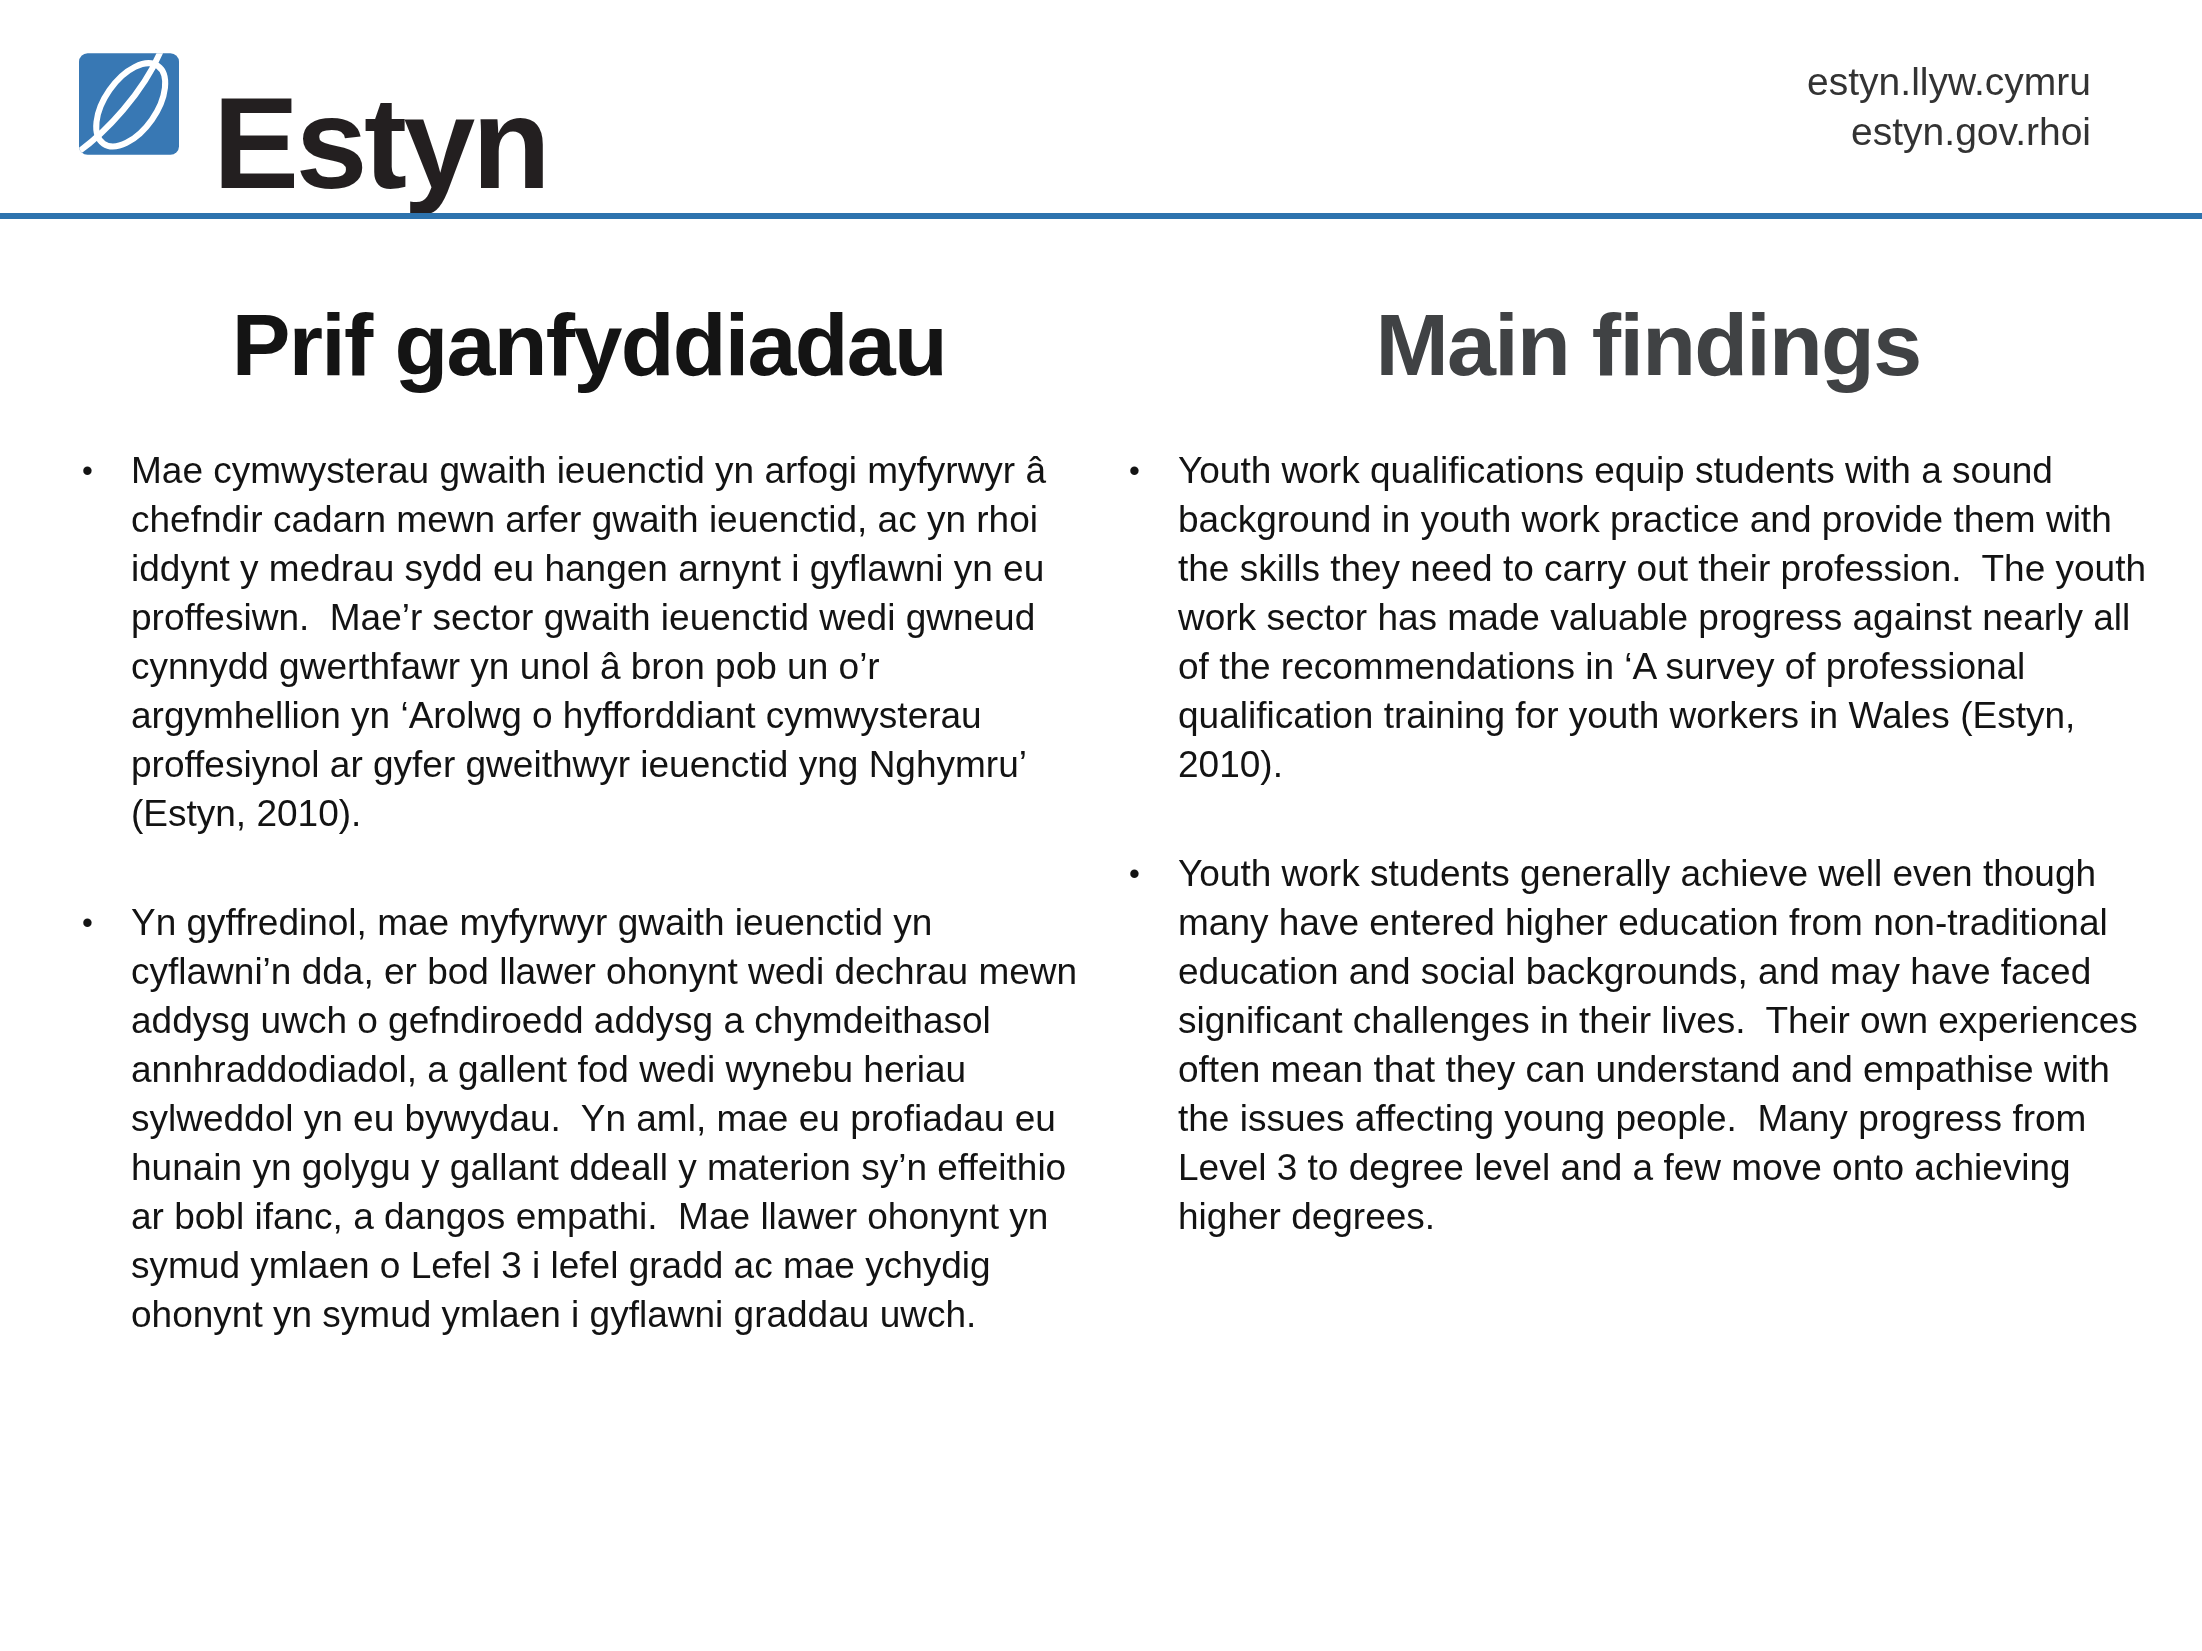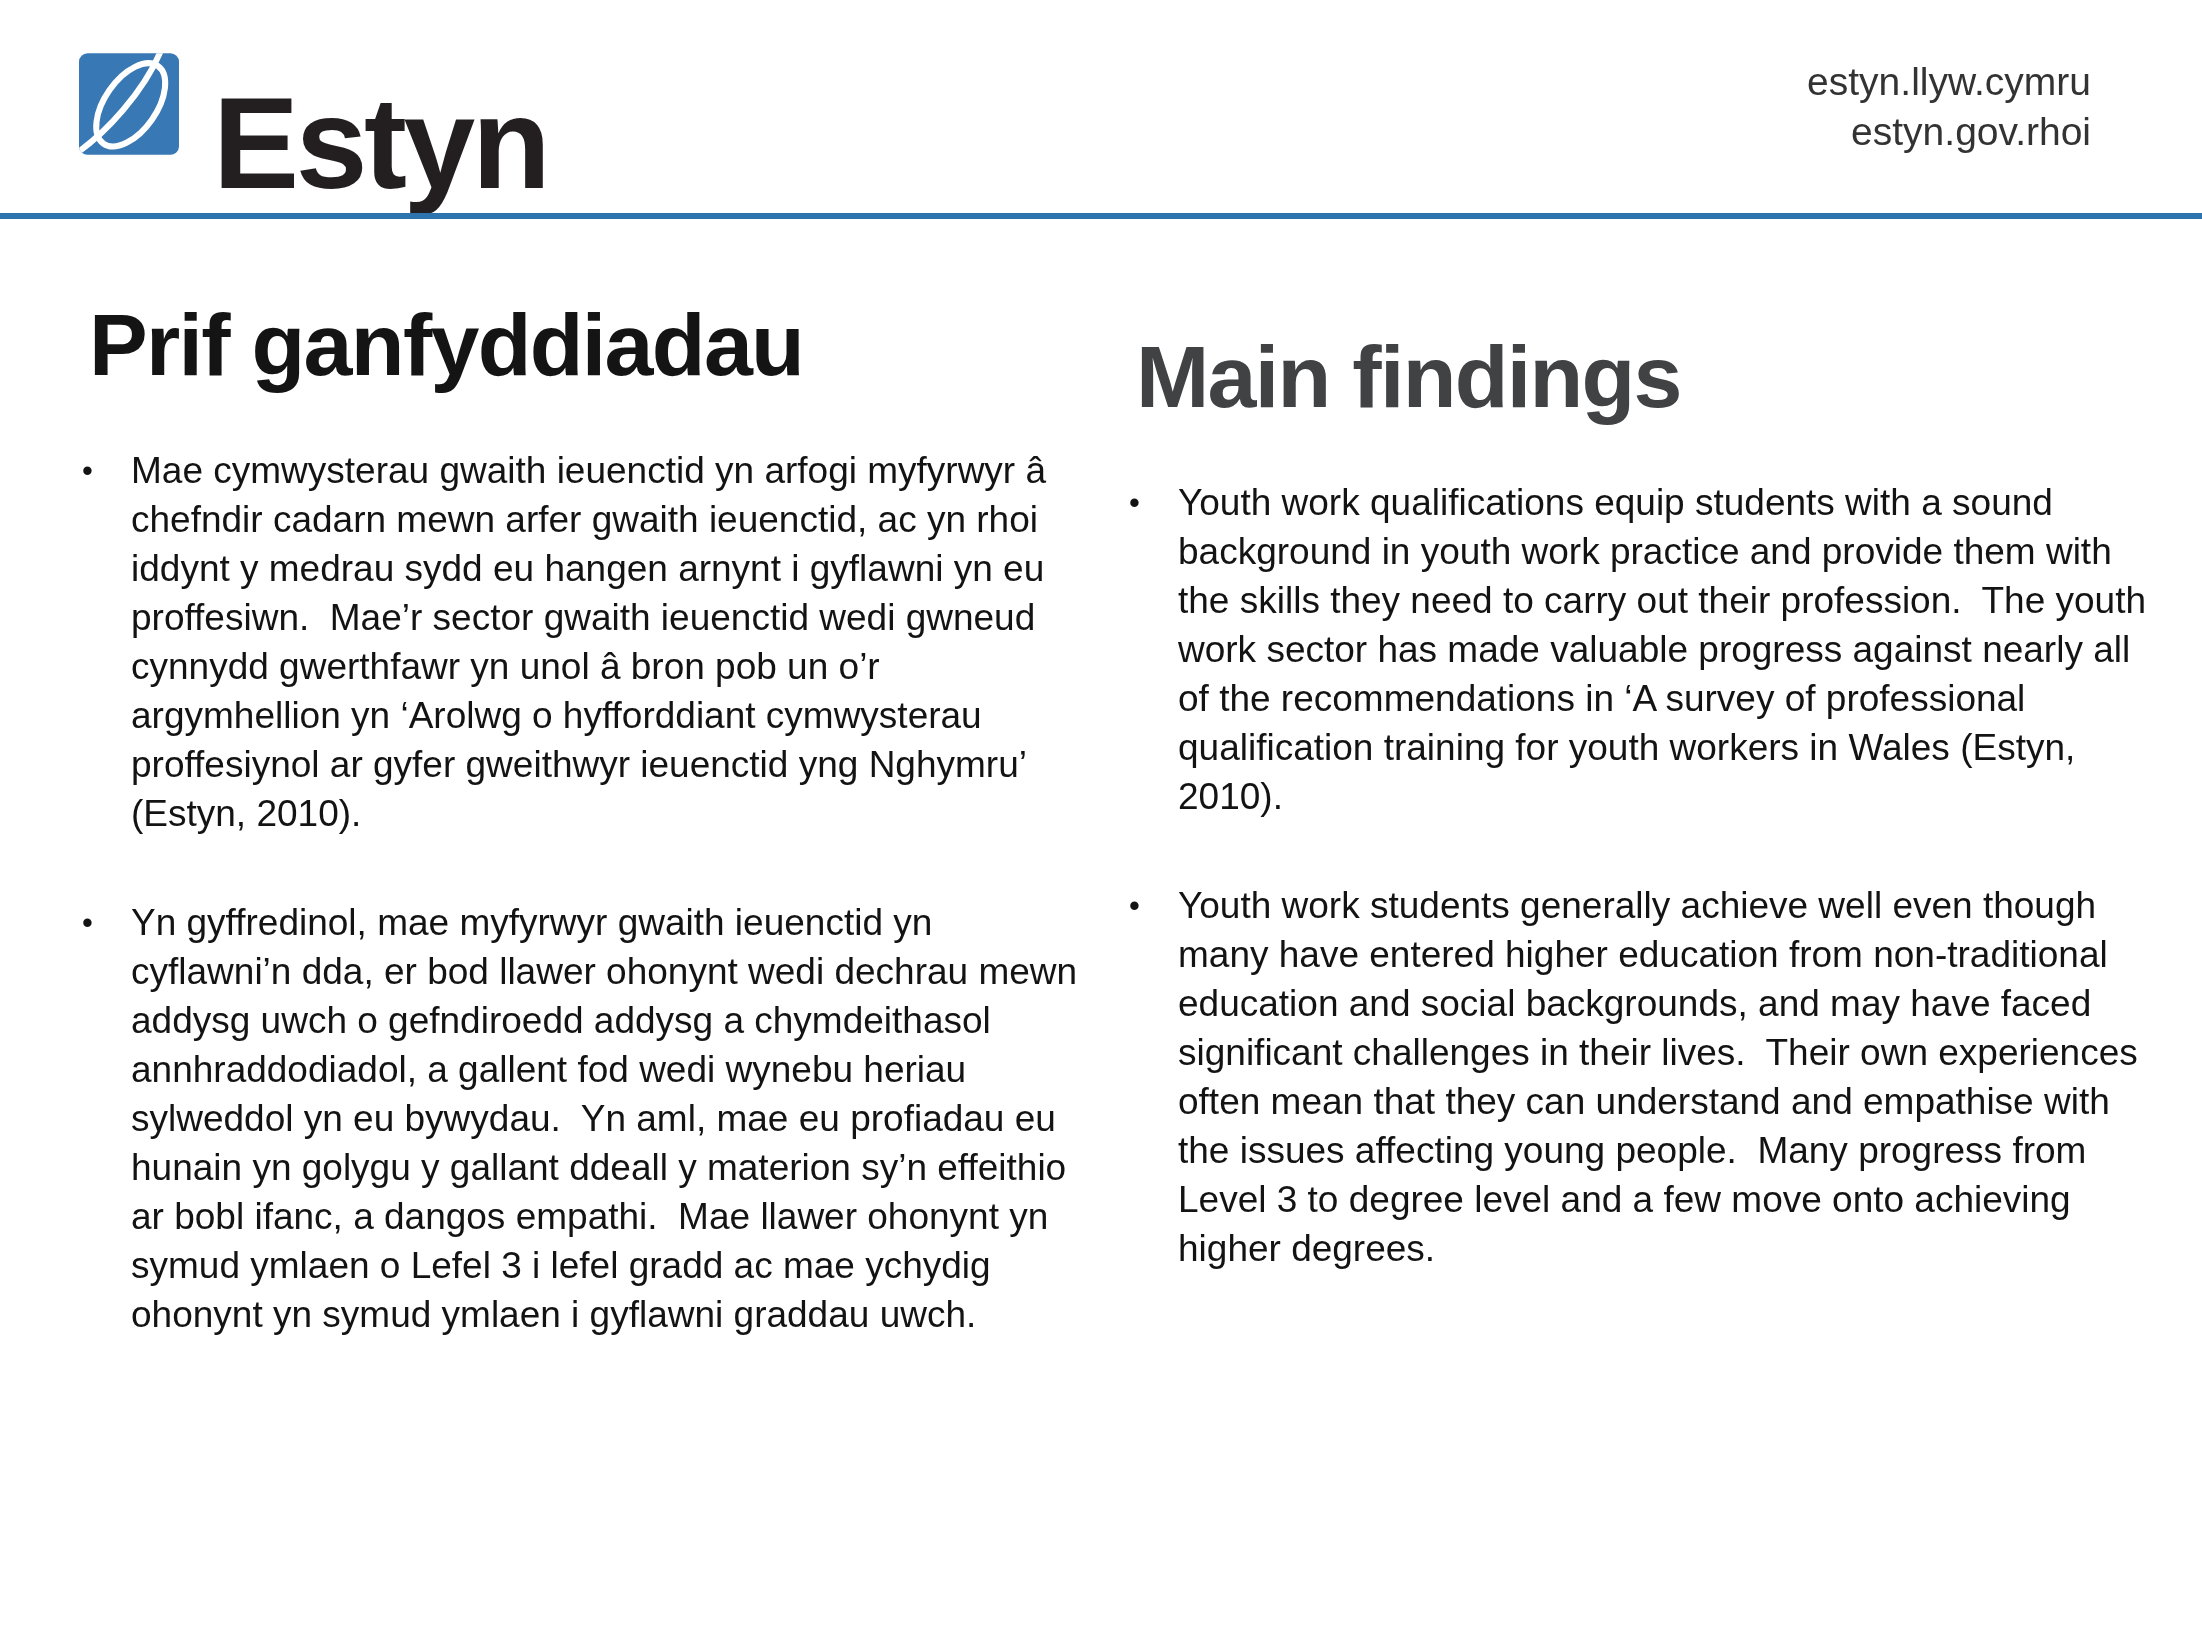--- a/index.html
+++ b/index.html
@@ -35,23 +35,24 @@
   .rule{position:absolute;left:0;top:213px;width:2203px;height:6px;background:var(--accent_blue);}
 
   
   .col{position:absolute;top:297px;}
   .col-welsh{left:82px;width:1007px;}
   .col-english{left:1129px;width:1031px;}
   .heading{
     margin:0 0 53px 6.9px;
     font-size:88px;line-height:96px;font-weight:bold;letter-spacing:-1.7px;
     white-space:nowrap;
+    text-align:center;
   }
   .heading-welsh{color:var(--welsh_heading_color);}
-  .heading-english{color:var(--english_heading_color);margin-top:32px;}
+  .heading-english{color:var(--english_heading_color);}
   .bullets{list-style:none;margin:0;padding:0;}
   .bullet{
     display:flex;align-items:flex-start;
     margin:0 0 60px 0;
     font-size:37px;line-height:49px;color:var(--body_color);
   }
   .bullet:last-child{margin-bottom:0;}
   .dot{
     flex:0 0 49px;width:49px;
     font-size:31px;line-height:49px;color:var(--body_color);

